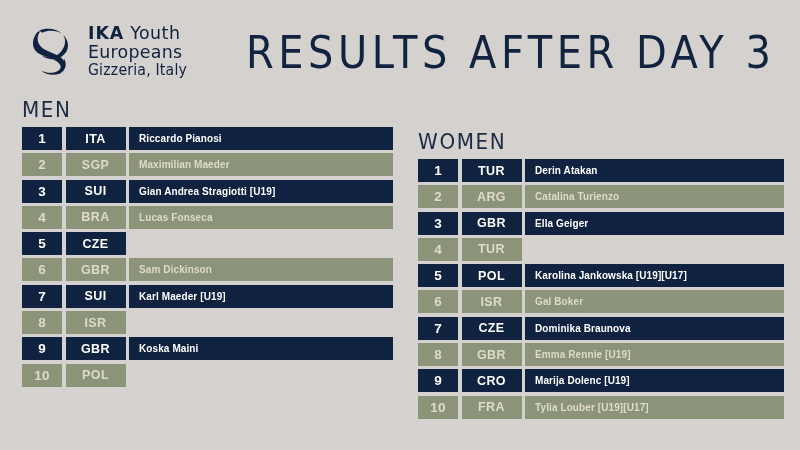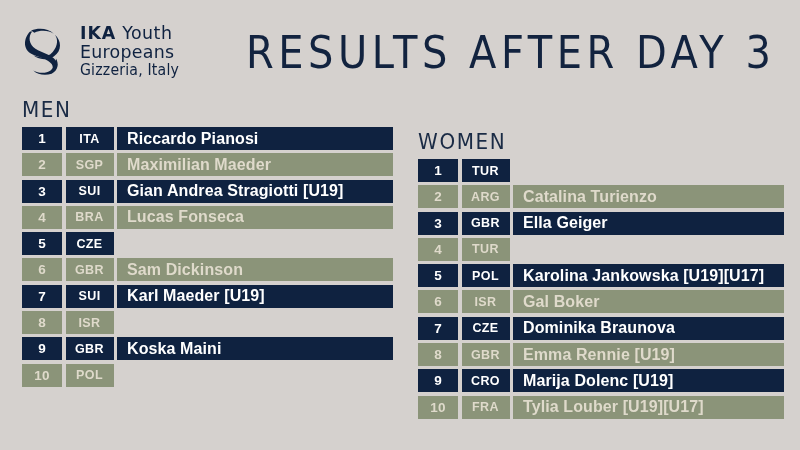--- a/index.html
+++ b/index.html
@@ -18,21 +18,21 @@
   
   .header {
     position: absolute;
     left: 0;
     top: 0;
     width: 800px;
     height: 96px;
   }
   .logo-block {
     position: absolute;
-    left: 16px;
+    left: 24px;
     top: 24px;
     display: flex;
     align-items: flex-end;
     gap: 10px;
   }
   .logo-mark {
     width: 54px;
     height: 54px;
     flex: 0 0 auto;
   }
@@ -134,31 +134,31 @@
     box-sizing: border-box;
   }
   .c-rank {
     width: 40px;
     justify-content: center;
     font-size: 13.5px;
     font-weight: 700;
     letter-spacing: 0.2px;
   }
   .c-country {
-    width: 48px;
+    width: 60px;
     justify-content: center;
     font-size: 12.5px;
     font-weight: 700;
     letter-spacing: 0.4px;
   }
   .c-name {
     flex: 1 1 auto;
     justify-content: flex-start;
     padding-left: 10px;
-    font-size: 16px;
+    font-size: 10px;
     font-weight: 700;
     letter-spacing: 0.1px;
     white-space: nowrap;
     overflow: hidden;
     text-align: right;
   }
 
   .row.dark .cell {
     background: #0f2240;
     color: #ffffff;
@@ -248,20 +248,21 @@
         </div>
       </div>
   </div>
 
   <div class="col col-women">
     <div class="section-heading">WOMEN</div>
     <div class="table" id="women-table">
         <div class="row dark">
           <div class="cell c-rank">1</div>
           <div class="cell c-country">TUR</div>
+          <div class="cell c-name">Derin Atakan</div>
         </div>
         <div class="row light">
           <div class="cell c-rank">2</div>
           <div class="cell c-country">ARG</div>
           <div class="cell c-name">Catalina Turienzo</div>
         </div>
         <div class="row dark">
           <div class="cell c-rank">3</div>
           <div class="cell c-country">GBR</div>
           <div class="cell c-name">Ella Geiger</div>

